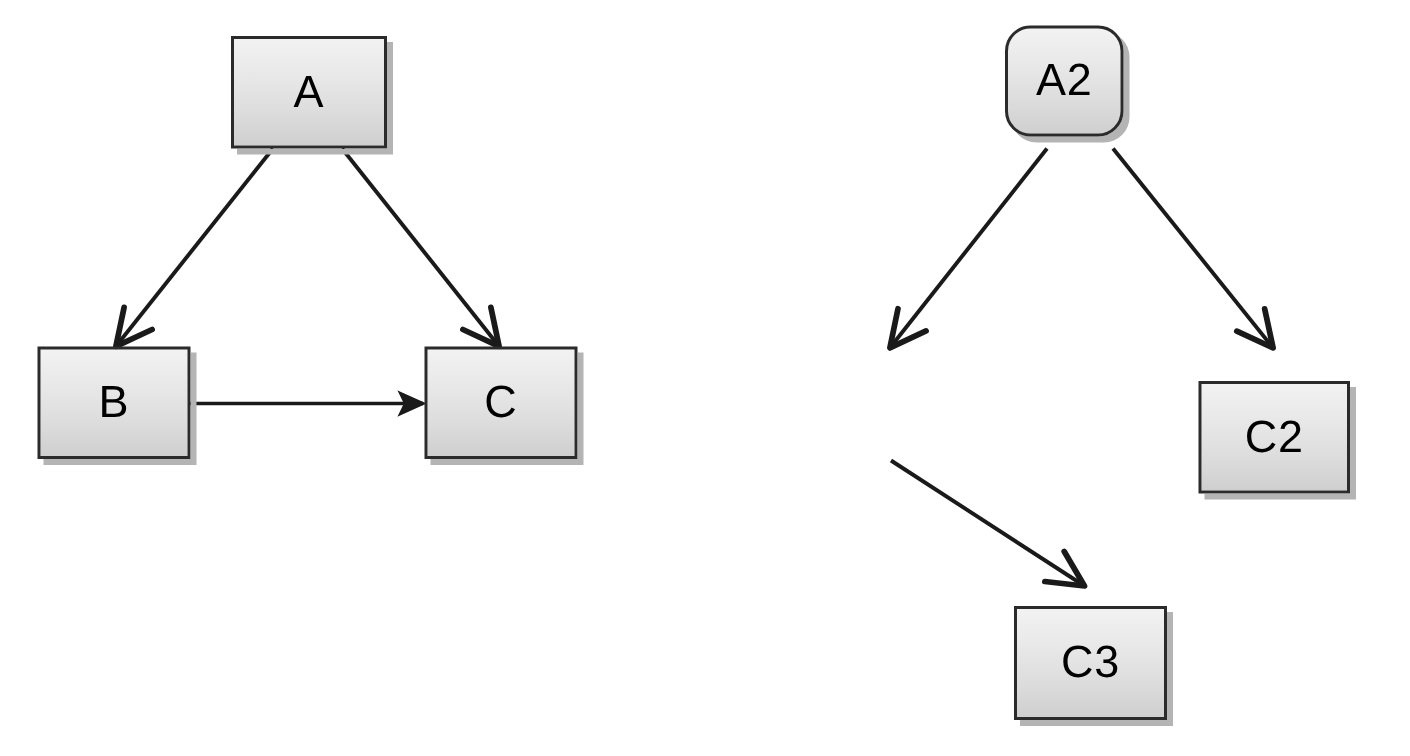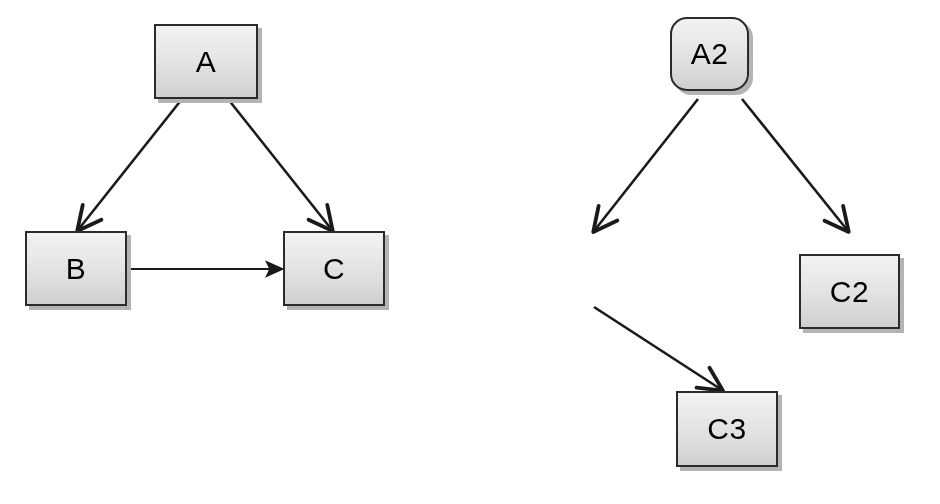--- a/index.html
+++ b/index.html
@@ -77,17 +77,17 @@
   </div>
   <div class="node" style="left: 283px; top: 231px; width: 102px; height: 75px;">
     <span class="node-label">C</span>
   </div>
   <div class="node" style="left: 670px; top: 17px; width: 79px; height: 74px; border-radius: 17px;">
     <span class="node-label">A2</span>
   </div>
   <div class="node" style="left: 799px; top: 232px; width: 101px; height: 75px; margin-top: 22px;">
     <span class="node-label">C2</span>
   </div>
-  <div class="node" style="left: 676px; top: 391px; width: 102px; height: 76px;">
+  <div class="node" style="left: 676px; top: 404px; width: 102px; height: 76px;">
     <span class="node-label">C3</span>
   </div>
 
 </div>
 
 </body></html>

